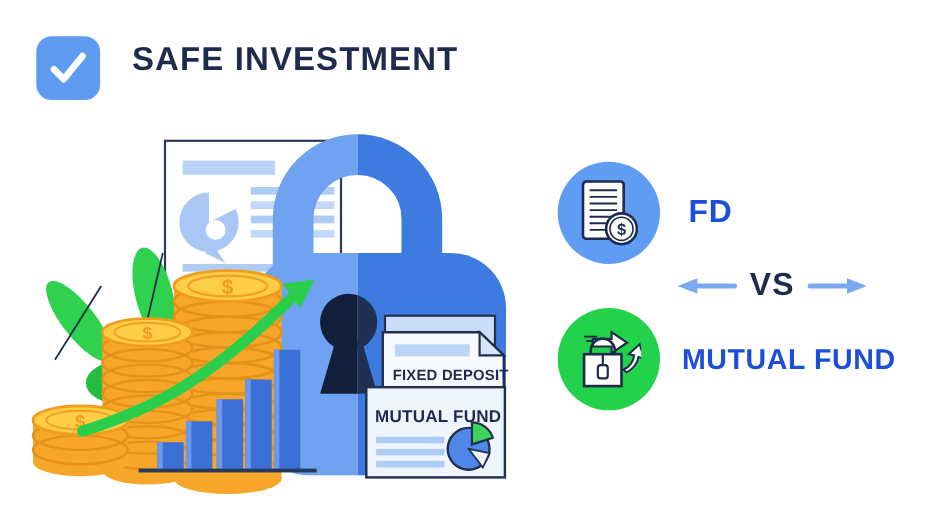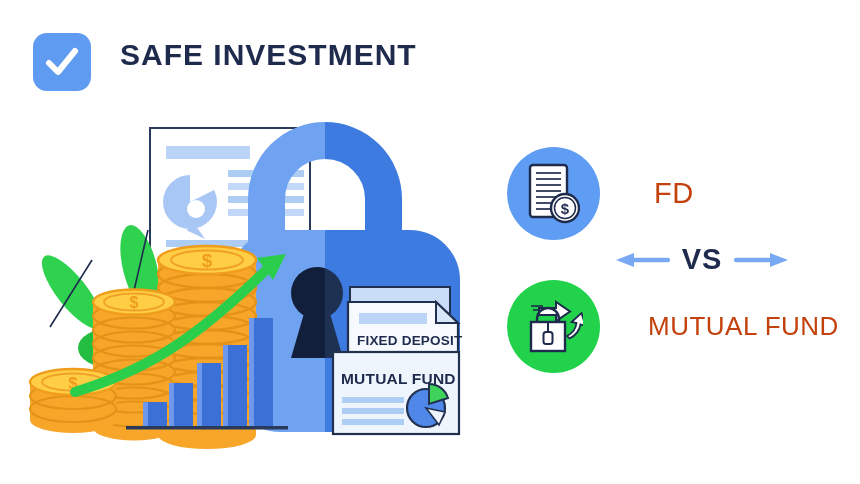--- a/index.html
+++ b/index.html
@@ -21,21 +21,21 @@
   .illustration{position:absolute;left:20px;top:110px;}
   .row{position:absolute;display:flex;align-items:center;}
   .fd-row{left:507px;top:147px;gap:26px;}
   .mf-row{left:507px;top:280px;gap:20px;}
   .icon-circle{
     width:93px;height:93px;border-radius:50%;
     display:flex;align-items:center;justify-content:center;flex:0 0 auto;
   }
   .fd-circle{background:#5F9CF3;}
   .mf-circle{background:#21D24A;}
-  .option-label{font-size:29px;font-weight:400;color:#c2410c;letter-spacing:.5px;margin-left:28px;}
+  .option-label{font-size:29px;font-weight:700;color:#1d4ed8;letter-spacing:.5px;}
   .mf-label{font-size:26px;}
   .vs-row{left:610px;top:243px;width:184px;display:flex;align-items:center;justify-content:center;gap:12px;}
   .vs-text{font-size:29px;font-weight:800;color:#1F2B4D;letter-spacing:1px;}
   svg text{font-family:"Liberation Sans", sans-serif;}
 </style>
 </head>
 <body>
 
 <div class="check-badge">
   <svg width="34" height="30" viewBox="0 0 34 30">

